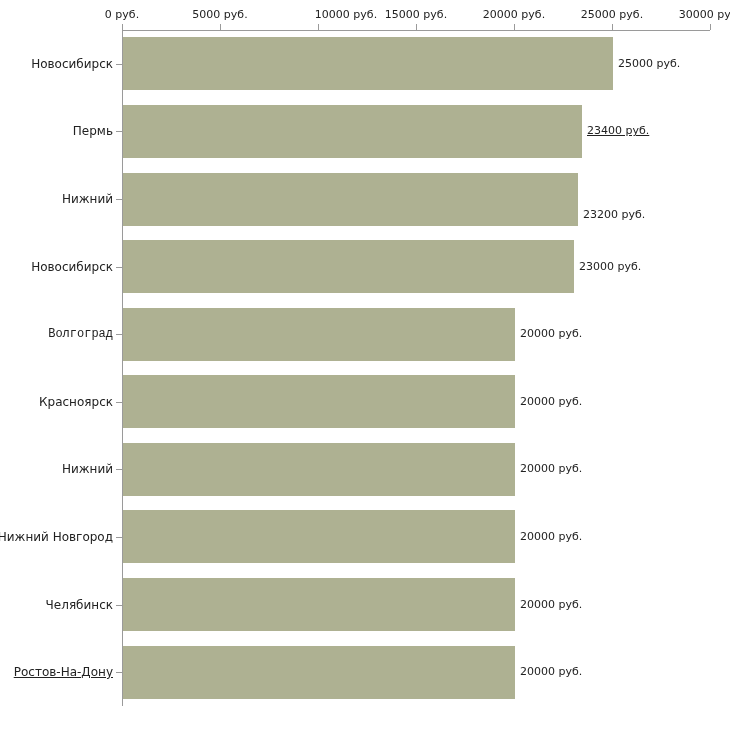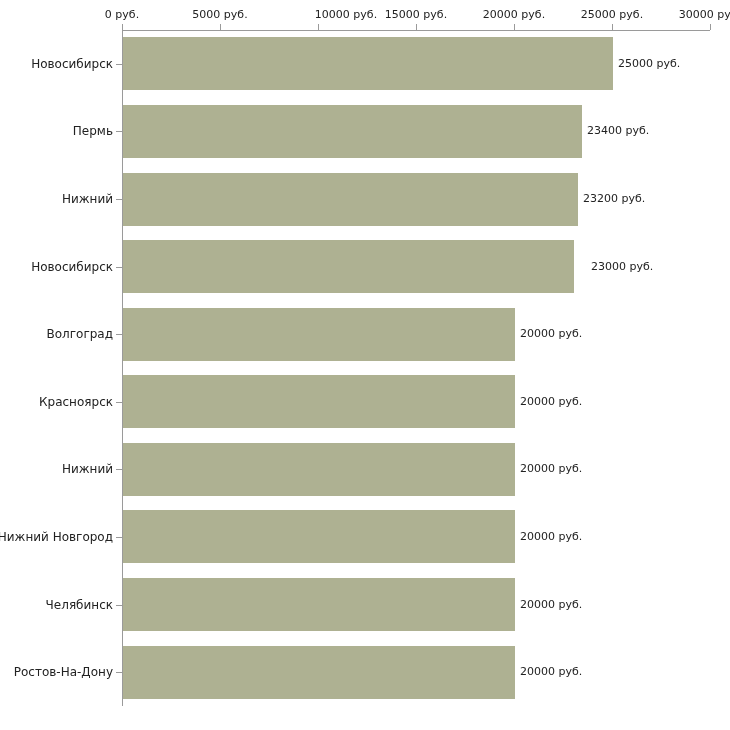--- a/index.html
+++ b/index.html
@@ -106,41 +106,41 @@
   <div id="cats">
       <div class="cat-tick" style="top: 64px;"></div>
       <div class="cat-label" style="right: 617px; top: 56.8px;">Новосибирск</div>
       <div class="cat-tick" style="top: 131px;"></div>
       <div class="cat-label" style="right: 617px; top: 124.4px; margin-left: 43px;">Пермь</div>
       <div class="cat-tick" style="top: 199px;"></div>
       <div class="cat-label" style="right: 617px; top: 192px;">Нижний</div>
       <div class="cat-tick" style="top: 267px;"></div>
       <div class="cat-label" style="right: 617px; top: 259.6px;">Новосибирск</div>
       <div class="cat-tick" style="top: 334px;"></div>
-      <div class="cat-label" style="right: 617px; top: 327.2px;">Волгоград</div>
+      <div class="cat-label" style="right: 617px; top: 327.2px; font-family: Liberation Mono, monospace;">Волгоград</div>
       <div class="cat-tick" style="top: 402px;"></div>
       <div class="cat-label" style="right: 617px; top: 394.8px;">Красноярск</div>
       <div class="cat-tick" style="top: 469px;"></div>
       <div class="cat-label" style="right: 617px; top: 462.4px;">Нижний</div>
       <div class="cat-tick" style="top: 537px;"></div>
       <div class="cat-label" style="right: 617px; top: 530px; margin-left: 30px;">Нижний Новгород</div>
       <div class="cat-tick" style="top: 605px;"></div>
       <div class="cat-label" style="right: 617px; top: 597.6px;">Челябинск</div>
       <div class="cat-tick" style="top: 672px;"></div>
-      <div class="cat-label" style="right: 617px; top: 665.2px;">Ростов-На-Дону</div>
+      <div class="cat-label" style="right: 617px; top: 665.2px; text-decoration: underline;">Ростов-На-Дону</div>
     </div>
   <div id="bars">
       <div class="bar" style="top: 37px; width: 490px; background: rgb(174, 177, 146);"></div>
       <div class="bar-label" style="left: 618px; top: 56.8px;">25000 руб.</div>
       <div class="bar" style="top: 105px; width: 459px; background: rgb(174, 177, 146);"></div>
-      <div class="bar-label" style="left: 587px; top: 124.4px;">23400 руб.</div>
+      <div class="bar-label" style="left: 587px; top: 124.4px; text-decoration: underline;">23400 руб.</div>
       <div class="bar" style="top: 173px; width: 455px; background: rgb(174, 177, 146);"></div>
-      <div class="bar-label" style="left: 583px; top: 192px;">23200 руб.</div>
+      <div class="bar-label" style="left: 583px; top: 208px;">23200 руб.</div>
       <div class="bar" style="top: 240px; width: 451px; background: rgb(174, 177, 146);"></div>
-      <div class="bar-label" style="left: 579px; top: 259.6px; margin-left: 12px;">23000 руб.</div>
+      <div class="bar-label" style="left: 579px; top: 259.6px;">23000 руб.</div>
       <div class="bar" style="top: 308px; width: 392px; background: rgb(174, 177, 146);"></div>
       <div class="bar-label" style="left: 520px; top: 327.2px;">20000 руб.</div>
       <div class="bar" style="top: 375px; width: 392px; background: rgb(174, 177, 146);"></div>
       <div class="bar-label" style="left: 520px; top: 394.8px;">20000 руб.</div>
       <div class="bar" style="top: 443px; width: 392px; background: rgb(174, 177, 146);"></div>
       <div class="bar-label" style="left: 520px; top: 462.4px;">20000 руб.</div>
       <div class="bar" style="top: 510px; width: 392px; background: rgb(174, 177, 146);"></div>
       <div class="bar-label" style="left: 520px; top: 530px;">20000 руб.</div>
       <div class="bar" style="top: 578px; width: 392px; background: rgb(174, 177, 146);"></div>
       <div class="bar-label" style="left: 520px; top: 597.6px;">20000 руб.</div>

